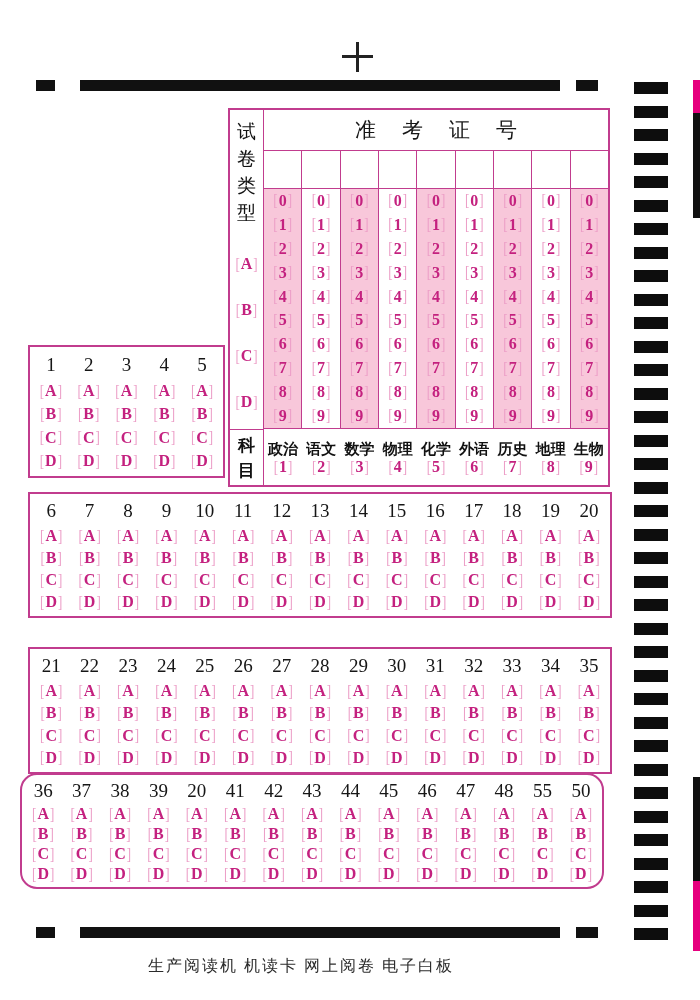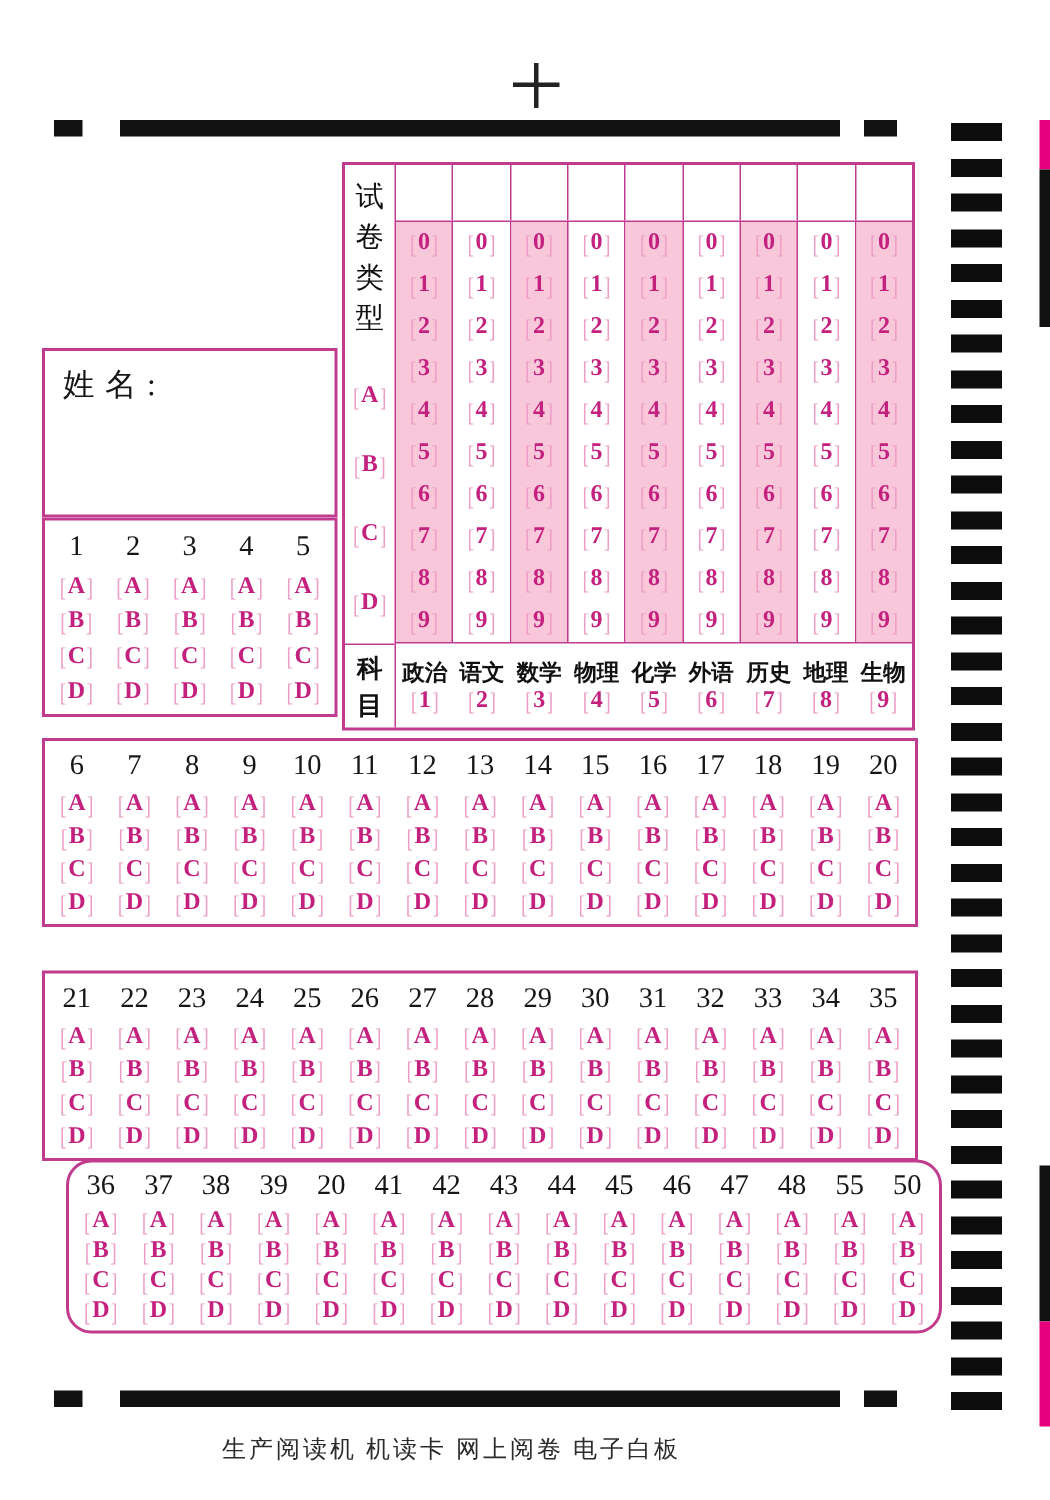--- a/index.html
+++ b/index.html
@@ -54,21 +54,21 @@
   .bubble{display:inline-flex;align-items:center;justify-content:center;line-height:1;}
   .br{color:#ec9ec7;font-size:13px;transform:scaleY(1.3);font-family:"Liberation Serif",serif;}
   .bl{color:#c4217f;font-weight:bold;font-size:16px;margin:0 1px;font-family:"Liberation Serif",serif;}
 
   
   .qblock{position:absolute;border:2px solid #c13c8e;box-sizing:border-box;display:flex;
           justify-content:space-around;padding:3px 2px;background:#fff;}
   .qb1{left:28px;top:345px;width:197px;height:133px;}
   .qb2{left:28px;top:492px;width:584px;height:126px;}
   .qb3{left:28px;top:633px;width:584px;height:127px;margin-top:14px;}
-  .qb4{left:44px;top:773px;width:584px;height:116px;border-radius:17px;}
+  .qb4{left:20px;top:773px;width:584px;height:116px;border-radius:17px;}
   .q-col{display:flex;flex-direction:column;align-items:center;justify-content:space-around;flex:1;}
   .q-num{font-size:19px;color:#161616;}
 </style>
 </head>
 <body>
 
 <div class="page">
 
   <div class="plus-v"></div>
   <div class="plus-h"></div>
@@ -117,23 +117,20 @@
       <div class="tmark" style="top: 904.5px;"></div>
       <div class="tmark" style="top: 928px;"></div>
     </div>
 
   <div class="edge" style="left:693px;top:80px;height:33px;background:#e6007e;"></div>
   <div class="edge" style="left:693px;top:113px;height:105px;background:#111;"></div>
   <div class="edge" style="left:693px;top:777px;height:104px;background:#111;"></div>
   <div class="edge" style="left:693px;top:881px;height:70px;background:#e6007e;"></div>
 
 
-  <div class="name-box">
-    <div class="name-label">姓名:</div>
-  </div>
 
   <div class="main-table">
     <div class="left-col">
       <div class="pt-chars">
         <div class="pt-char">试</div>
         <div class="pt-char">卷</div>
         <div class="pt-char">类</div>
         <div class="pt-char">型</div>
       </div>
       <span style="display:contents;"><span class="bubble">
@@ -152,20 +149,21 @@
             <span class="br">[</span>
             <span class="bl">D</span>
             <span class="br">]</span>
           </span></span>
       <div class="subject-label">
         <span>科</span>
         <span>目</span>
       </div>
     </div>
     <div class="right-col">
+      <div class="adm-header">准考证号</div>
       <div class="writein-row">
           <div class="wcell"></div>
           <div class="wcell"></div>
           <div class="wcell"></div>
           <div class="wcell"></div>
           <div class="wcell"></div>
           <div class="wcell"></div>
           <div class="wcell"></div>
           <div class="wcell"></div>
           <div class="wcell"></div>

